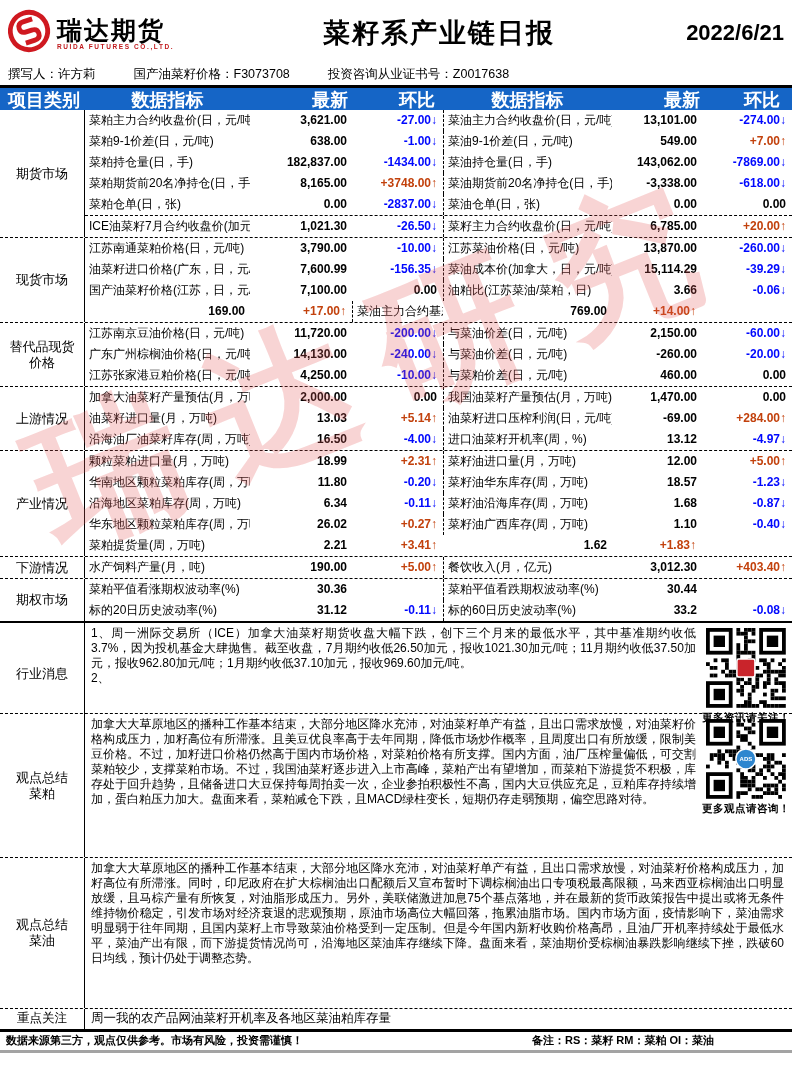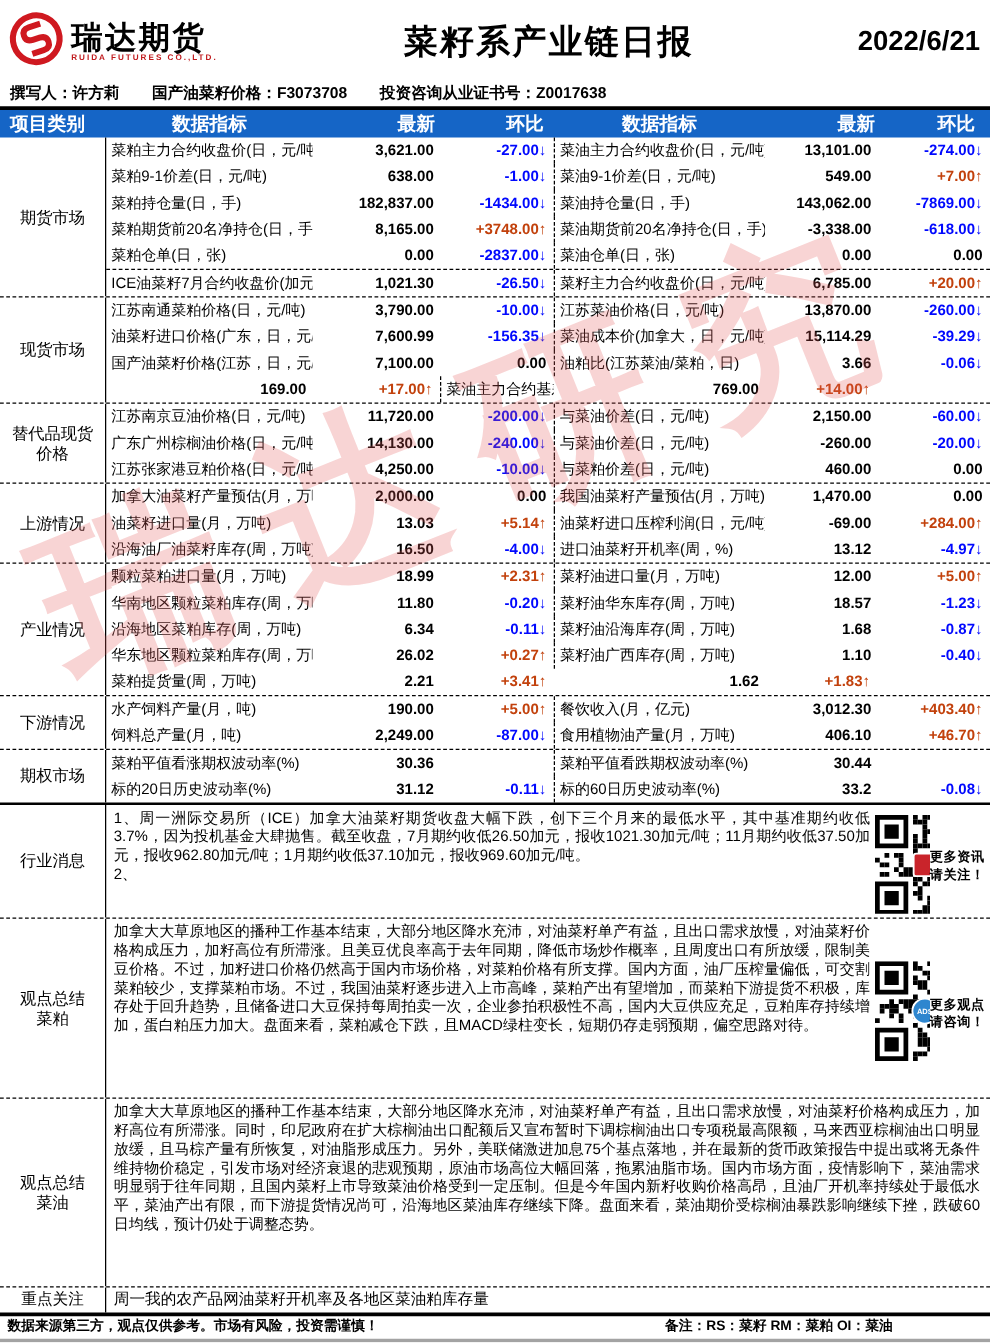--- a/index.html
+++ b/index.html
@@ -10,25 +10,25 @@
   .watermark{position:absolute;z-index:2;top:398px;left:48px;font-size:148px;font-weight:700;
              color:rgba(228,90,90,.26);letter-spacing:36px;white-space:nowrap;
              transform:rotate(-22deg);transform-origin:0 60%;pointer-events:none;}
   
   header{display:flex;align-items:center;height:62px;padding:2px 8px 0 6px;}
   .logo{display:flex;align-items:center;gap:5px;width:236px;}
   .logo-txt .cn{font-size:25px;font-weight:700;letter-spacing:2px;line-height:26px;}
   .logo-txt .en{font-size:6.5px;color:#c0191c;letter-spacing:1.6px;font-weight:700;}
   .title{flex:1;text-align:center;font-size:27px;font-weight:700;letter-spacing:2px;}
   .date{width:148px;text-align:right;font-size:22px;font-weight:700;}
-  .authorline{display:flex;gap:26px;align-items:flex-end;height:19px;padding:0 0 2px 8px;
-              font-size:12.5px;font-weight:700;border-bottom:3px solid #000;text-align:right;}
+  .authorline{display:flex;gap:38px;align-items:flex-end;height:19px;padding:0 0 2px 8px;
+              font-size:12.5px;font-weight:400;border-bottom:3px solid #000;text-align:right;}
   
   .thead{display:grid;grid-template-columns:85px 165px 102px 91px 169px 90px 90px;
-         background:#1565c6;color:#fff;font-weight:700;font-size:15px;height:22px;align-items:center;}
+         background:#1565c6;color:#fff;font-weight:700;font-size:18px;height:22px;align-items:center;}
   .th-l{padding-left:8px;}
   .th-c{text-align:center;}
   .th-r{text-align:right;}
   .pr4{padding-right:4px}.pr8{padding-right:8px}.pr2{padding-right:2px}.pr12{padding-right:12px}
   
   #table-body{border-bottom:2.5px solid #000;}
   .sec{display:grid;grid-template-columns:85px 707px;border-top:1.2px dashed #000;}
   .sec:first-child{border-top:none;}
   .cat{display:flex;align-items:center;justify-content:center;text-align:center;font-size:13px;
        border-right:1.5px solid #000;white-space:pre-line;line-height:16px;}
@@ -41,21 +41,21 @@
   .val{text-align:right;font-weight:700;padding-right:5px;}
   .chg{text-align:right;font-weight:700;padding-right:6px;}
   .t-down{color:#0008fe;}
   .t-up{color:#c2410c;}
   .t-flat{color:#000;}
   
   .note{display:grid;grid-template-columns:85px 615px 92px;border-bottom:1.2px dashed #000;}
   .note-0{height:90px}.note-1{height:143px}.note-2{height:150px}
   .ntext{padding:3px 4px 0 6px;font-size:12px;line-height:15px;text-align:justify;white-space:pre-line;}
   .span2{grid-column:2/4;padding-right:8px;}
-  .qrcol{display:flex;flex-direction:row;align-items:center;padding-top:5px;}
+  .qrcol{display:flex;flex-direction:column;align-items:center;padding-top:5px;}
   .qrcap{font-size:10.5px;font-weight:700;margin-top:3px;letter-spacing:0.5px;}
   
   .focus-row{display:grid;grid-template-columns:85px 707px;height:20px;line-height:19px;
              border-bottom:3px solid #000;font-size:12.5px;}
   .focus-row .fcat{text-align:center;border-right:1.5px solid #000;}
   .focus-row .ftext{padding-left:6px;}
   
   .pagefoot{position:relative;height:18px;line-height:17px;font-size:11px;font-weight:700;
             border-bottom:3px solid #a3a3a3;text-align:right;}
   .disclaimer{position:absolute;left:6px;}
@@ -299,28 +299,20 @@
         <div class="sec">
           <div class="cat">下游情况</div>
           <div>
             <div class="tr">
               <div class="td lbl">水产饲料产量(月，吨)</div>
               <div class="td val">190.00</div>
               <div class="td chg t-up">+5.00↑</div>
               <div class="td rlbl">餐饮收入(月，亿元)</div>
               <div class="td val">3,012.30</div>
               <div class="td chg t-up">+403.40↑</div>
-            </div>
-            <div class="tr">
-              <div class="td lbl">饲料总产量(月，吨)</div>
-              <div class="td val">2,249.00</div>
-              <div class="td chg t-down">-87.00↓</div>
-              <div class="td rlbl">食用植物油产量(月，万吨)</div>
-              <div class="td val">406.10</div>
-              <div class="td chg t-up">+46.70↑</div>
             </div>
           </div>
         </div>
         <div class="sec">
           <div class="cat">期权市场</div>
           <div>
             <div class="tr">
               <div class="td lbl">菜粕平值看涨期权波动率(%)</div>
               <div class="td val">30.36</div>
               <div class="td chg t-flat"></div>

